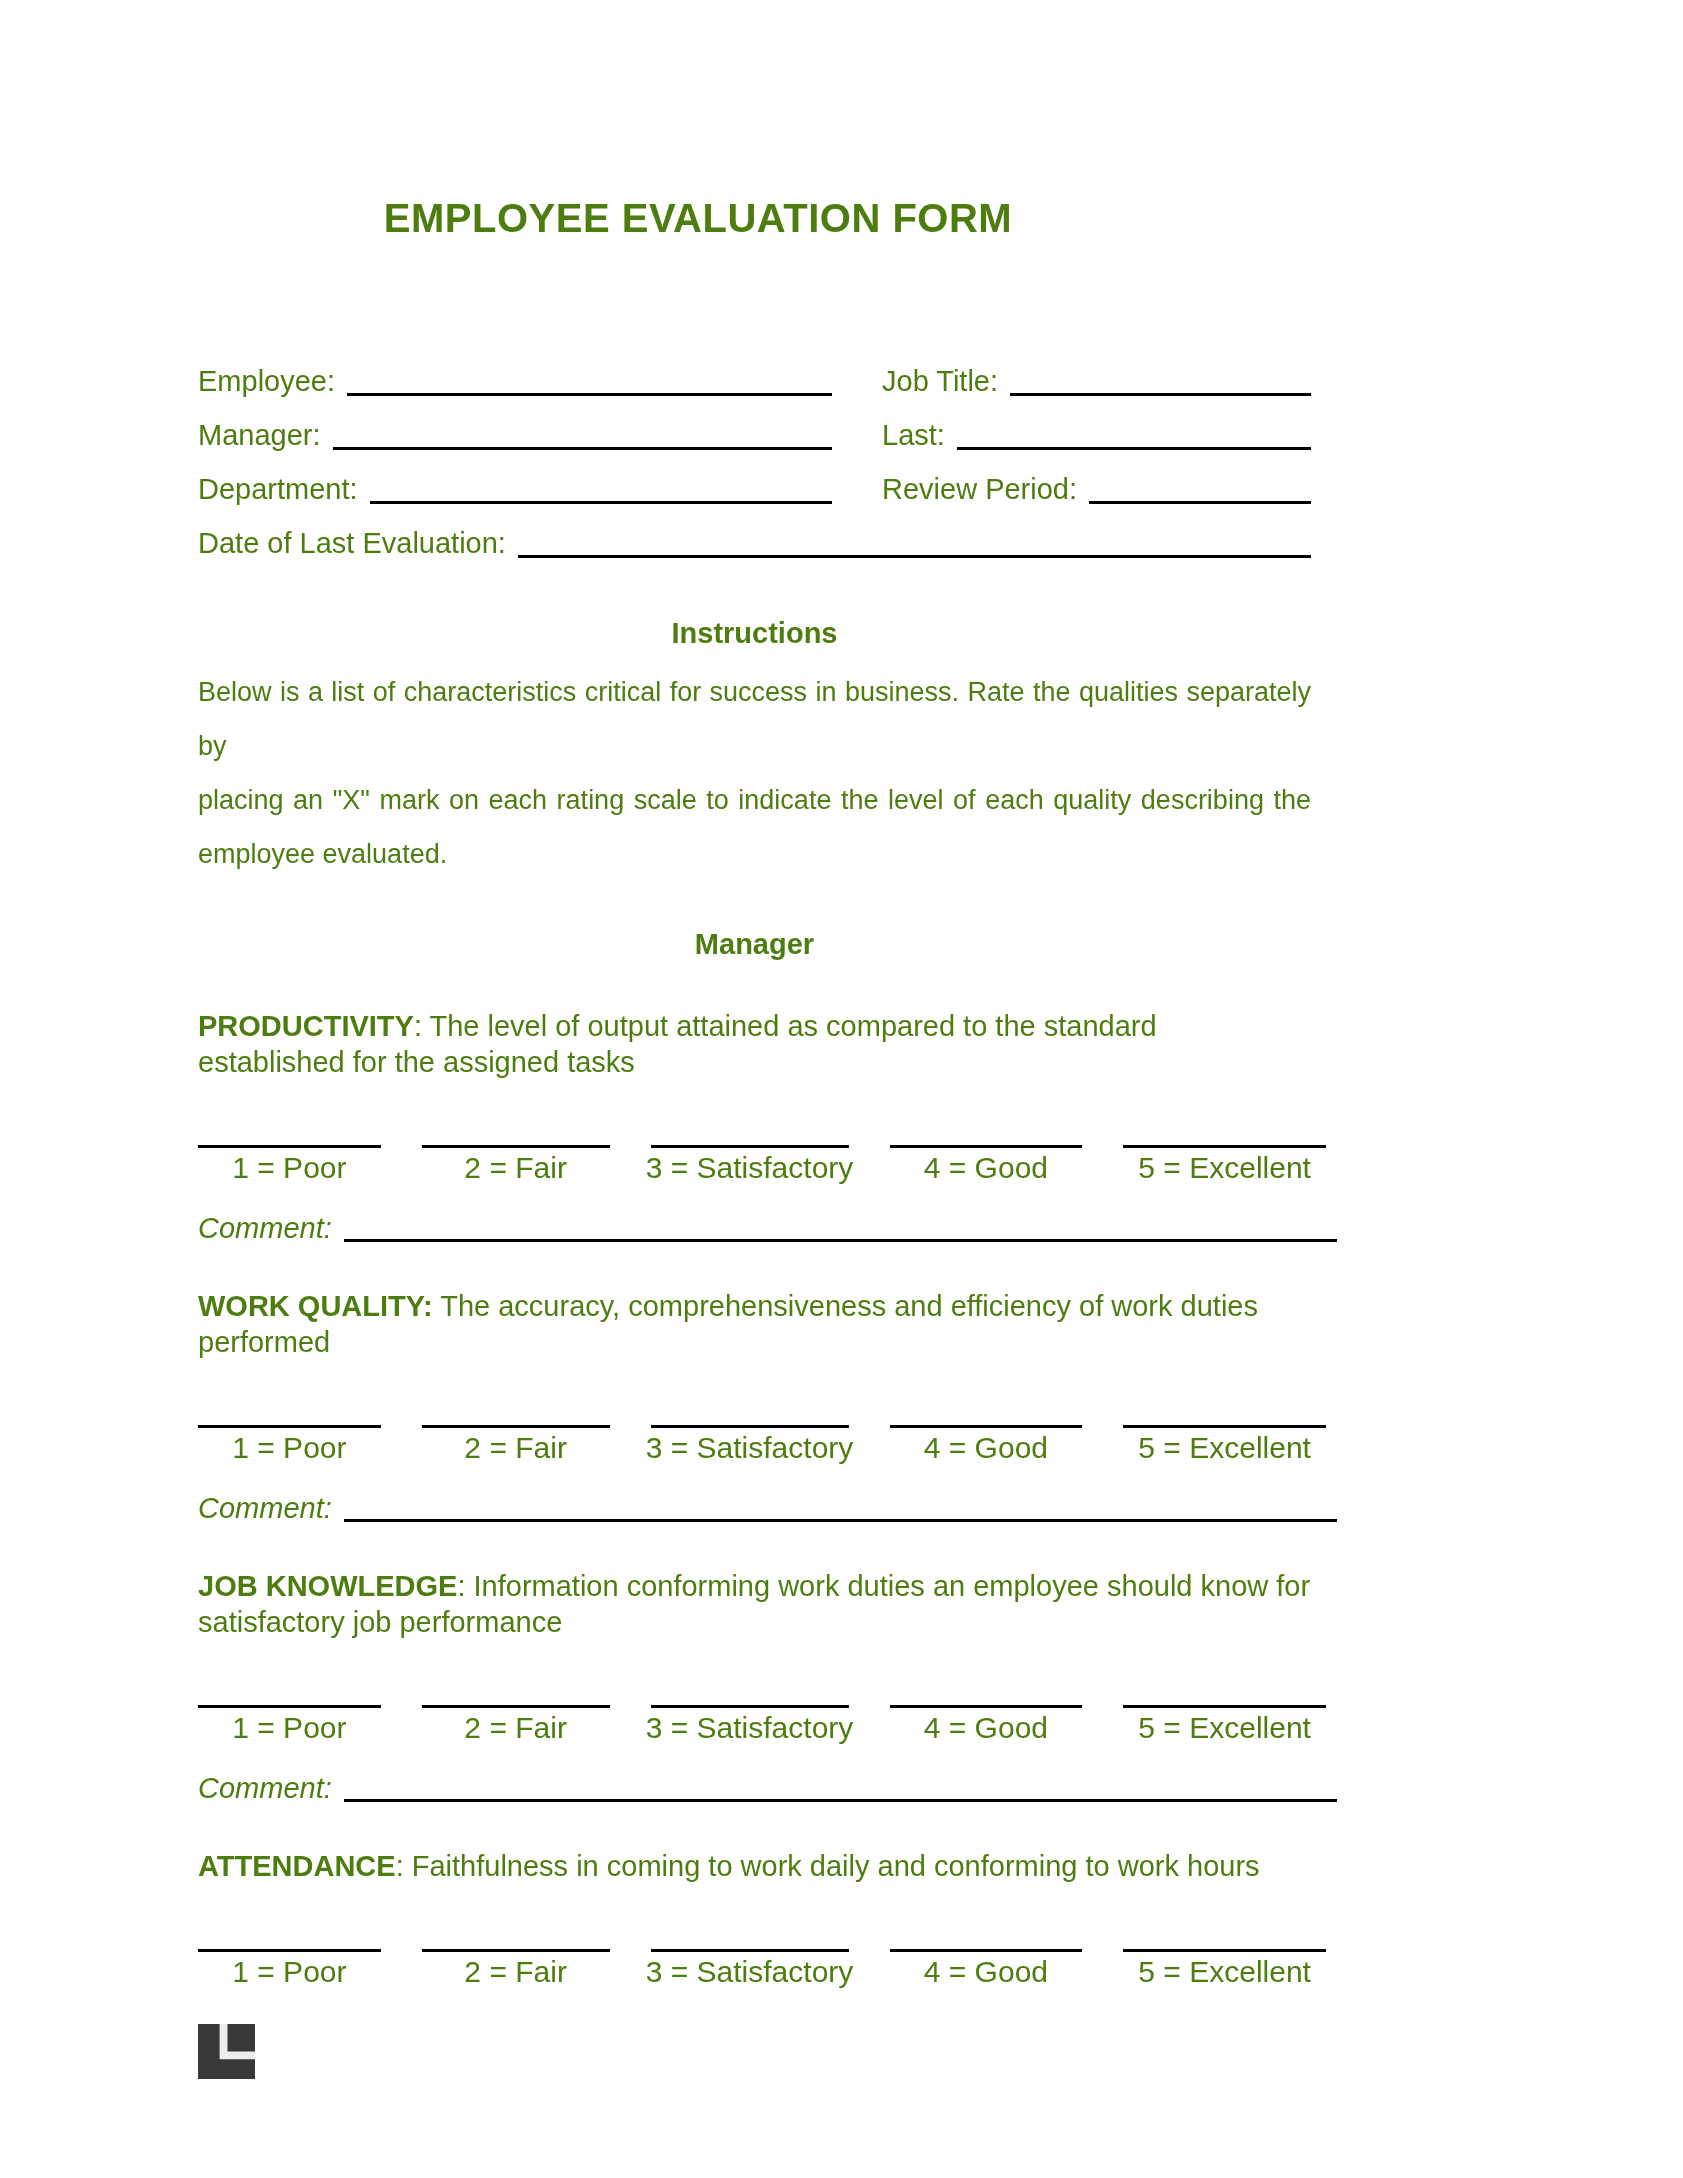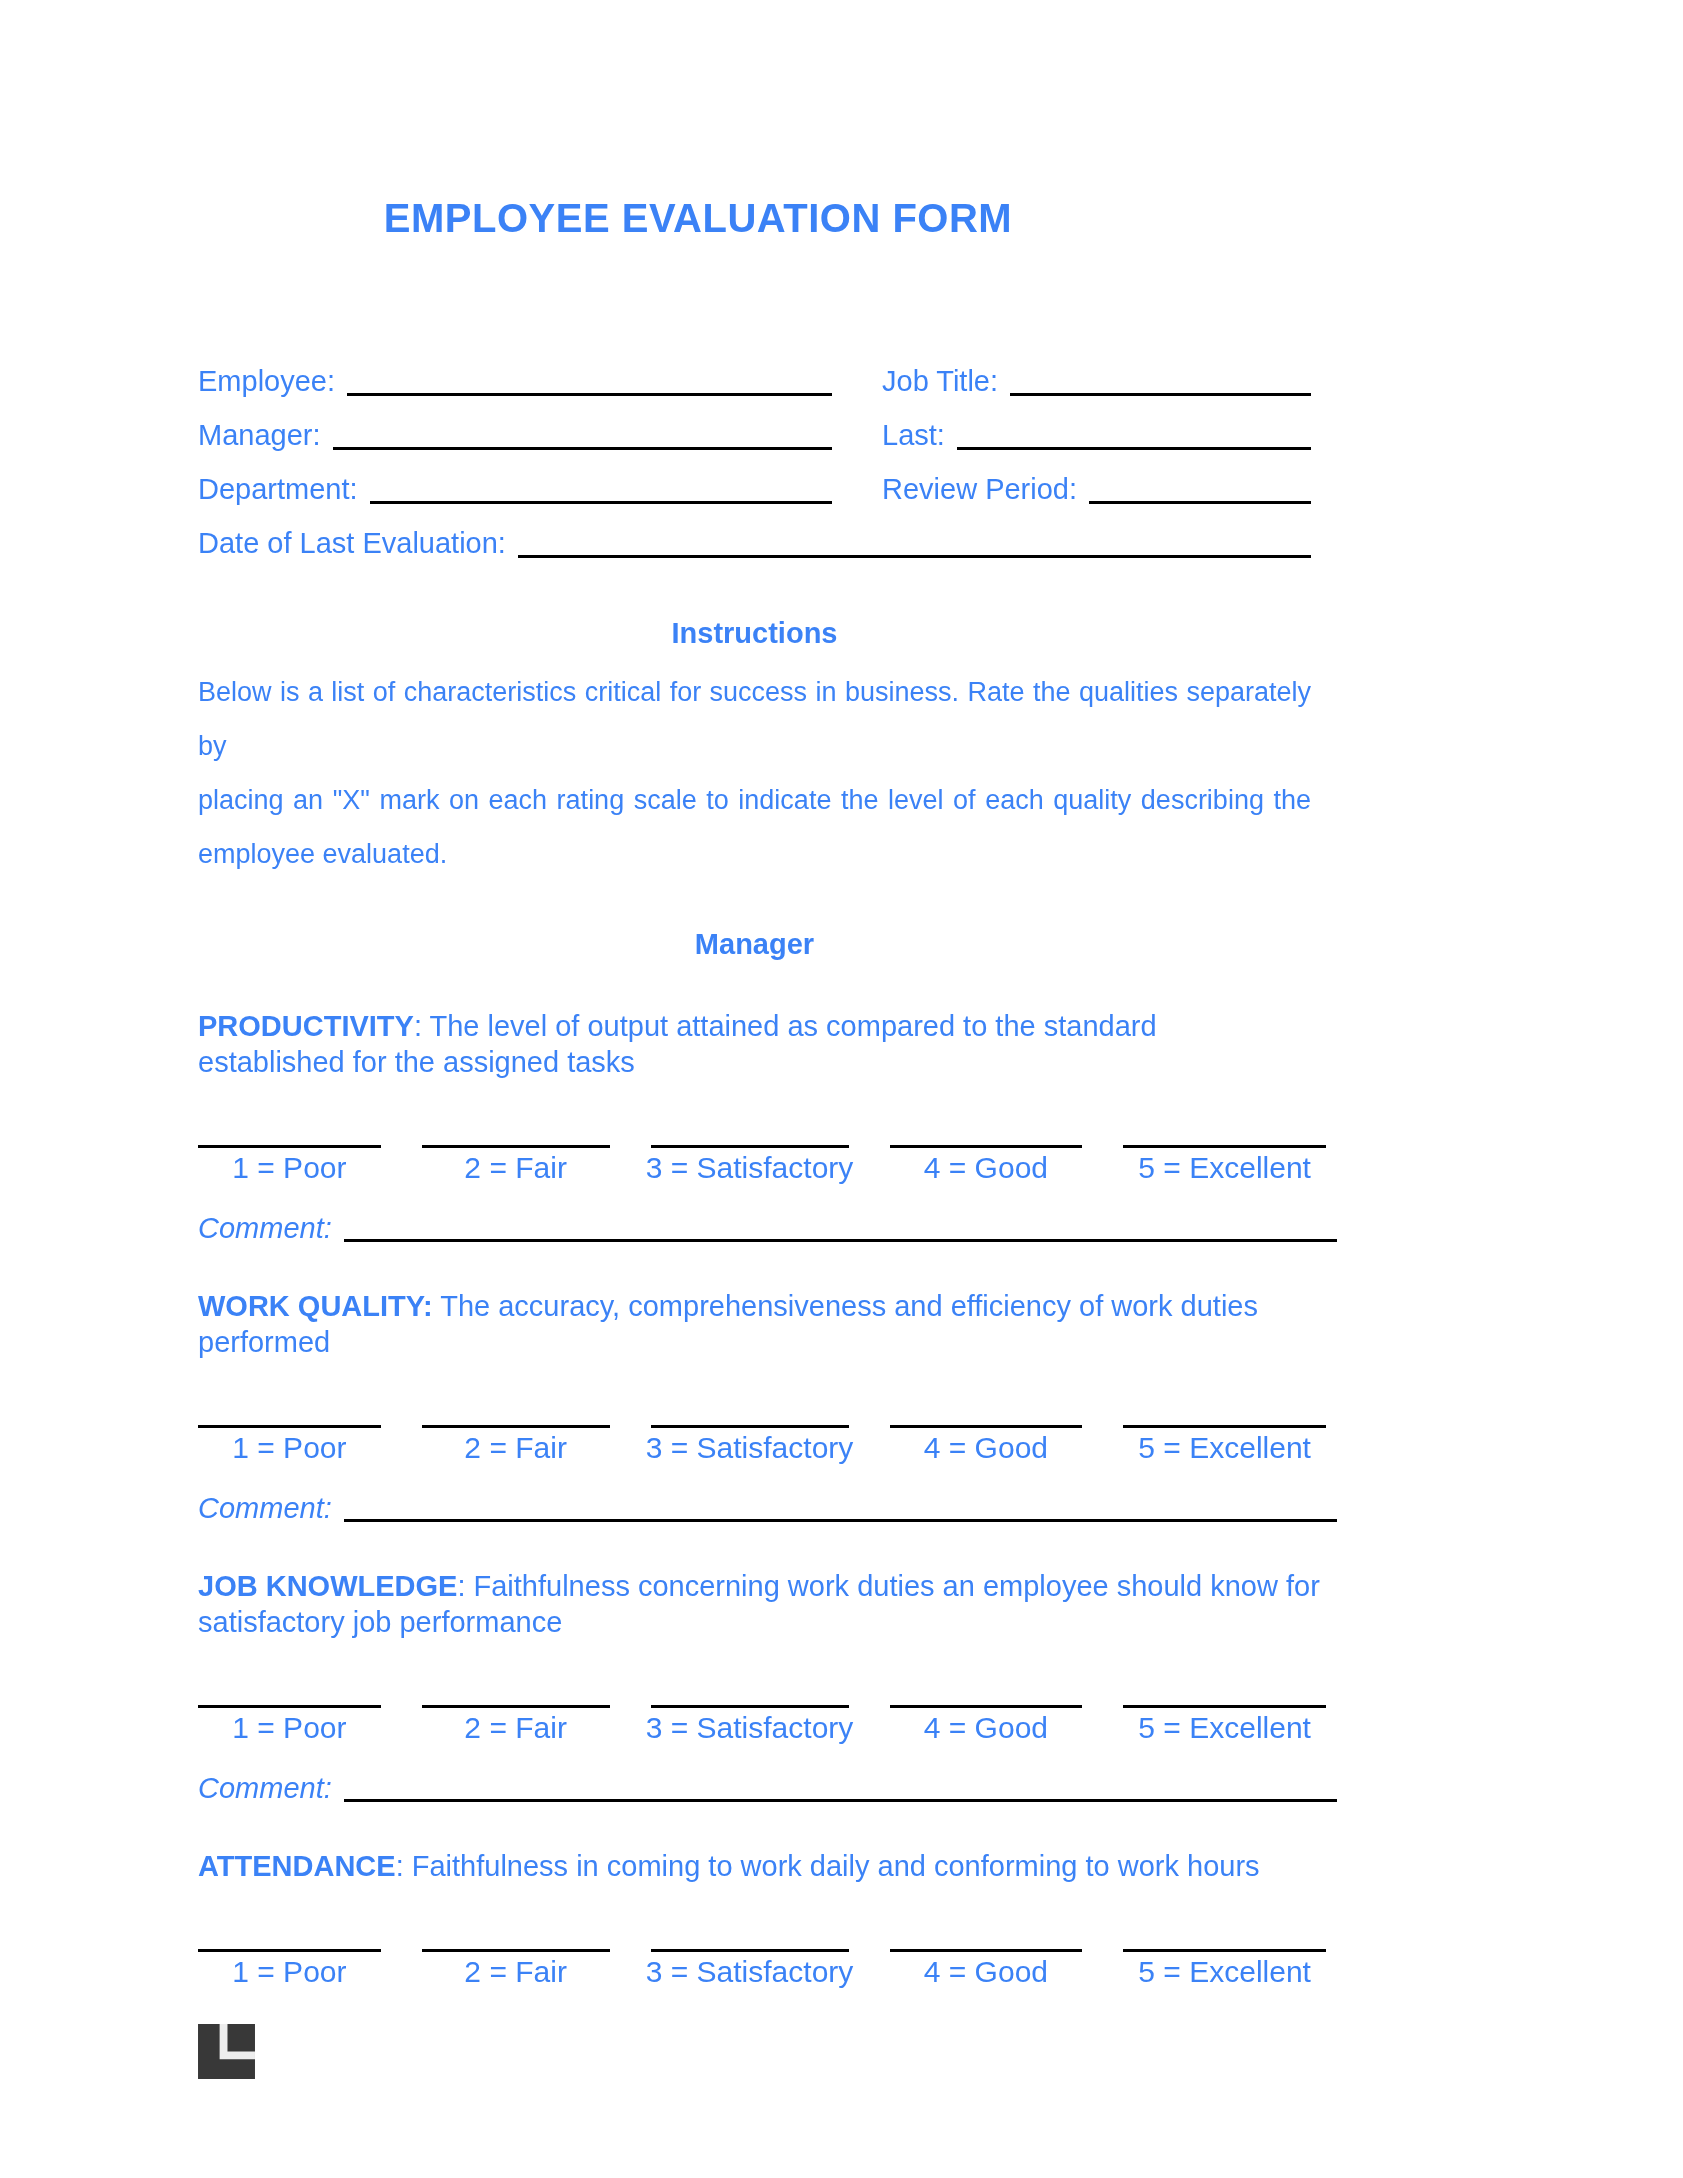--- a/index.html
+++ b/index.html
@@ -1,21 +1,21 @@
 <!DOCTYPE html>
 <html><head>
 <meta charset="utf-8">
 <style>
   * { margin:0; padding:0; box-sizing:border-box; }
   html,body { background:#ffffff; }
   .page {
     position:relative;
     width:1396px; height:2178px;
     background:#ffffff;
-    color:#3b82f6;
+    color:#4d7c0f;
     font-family:"Liberation Sans", sans-serif;
     overflow:hidden;
   }
   .title {
     padding-top:194px;
     font-size:40px; line-height:48px;
     font-weight:700;
     text-align:center;
     letter-spacing:0.5px;
     white-space:nowrap;
@@ -185,21 +185,21 @@
         <span class="scale-label">5 = Excellent</span>
       </div>
     </div>
     <div class="comment-row">
       <span class="comment-label">Comment:</span>
       <span class="blank"></span>
     </div>
 
     <div class="section-desc">
       <div class="dline">
-        <span class="term">JOB KNOWLEDGE</span><span>: Faithfulness concerning work duties an employee should know for</span>
+        <span class="term">JOB KNOWLEDGE</span><span>: Information conforming work duties an employee should know for</span>
       </div>
       <div class="dline">satisfactory job performance</div>
     </div>
     <div class="scale-row">
       <div class="scale-col w1">
         <span class="scale-line"></span>
         <span class="scale-label">1 = Poor</span>
       </div>
       <div class="scale-col w2">
         <span class="scale-line"></span>

